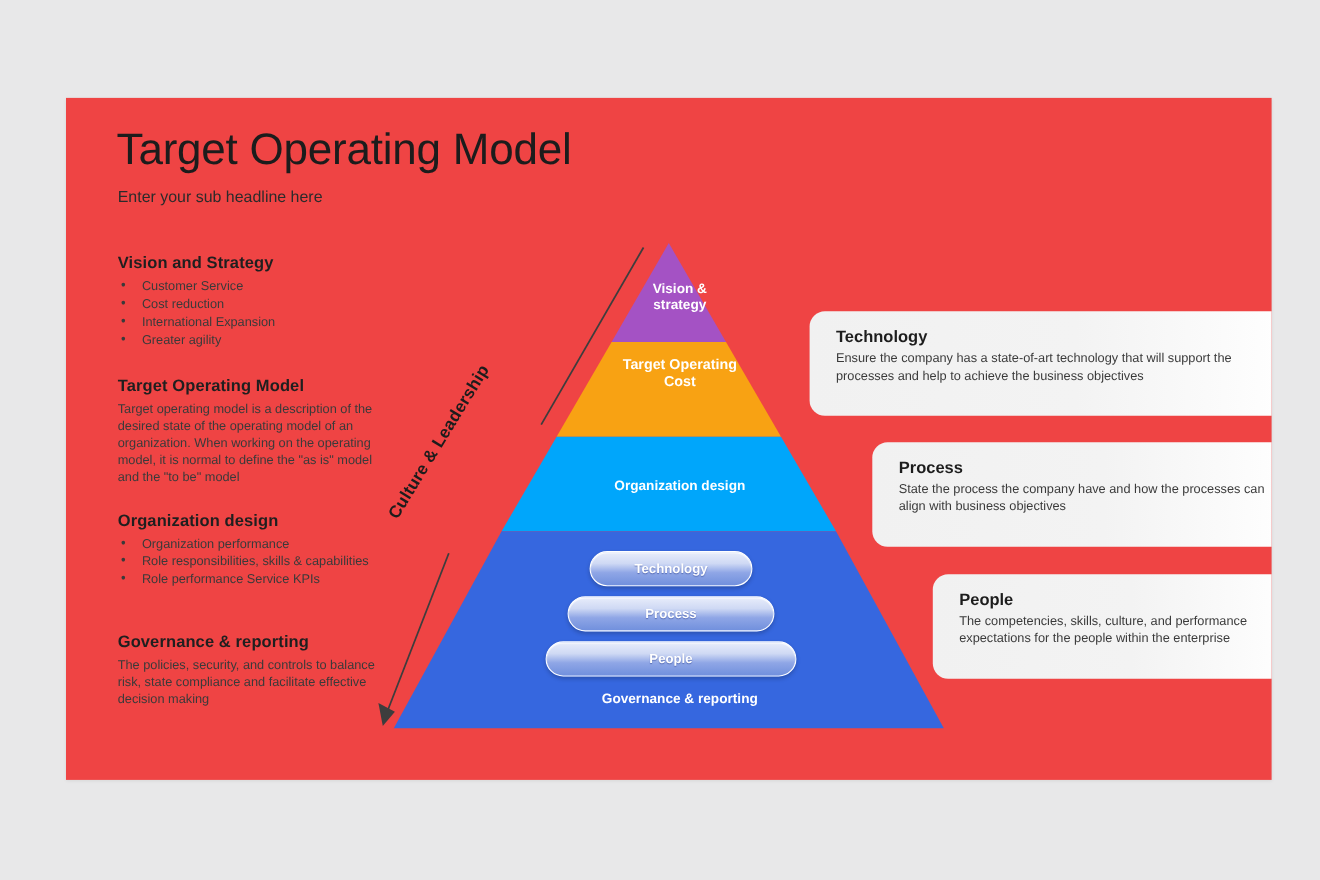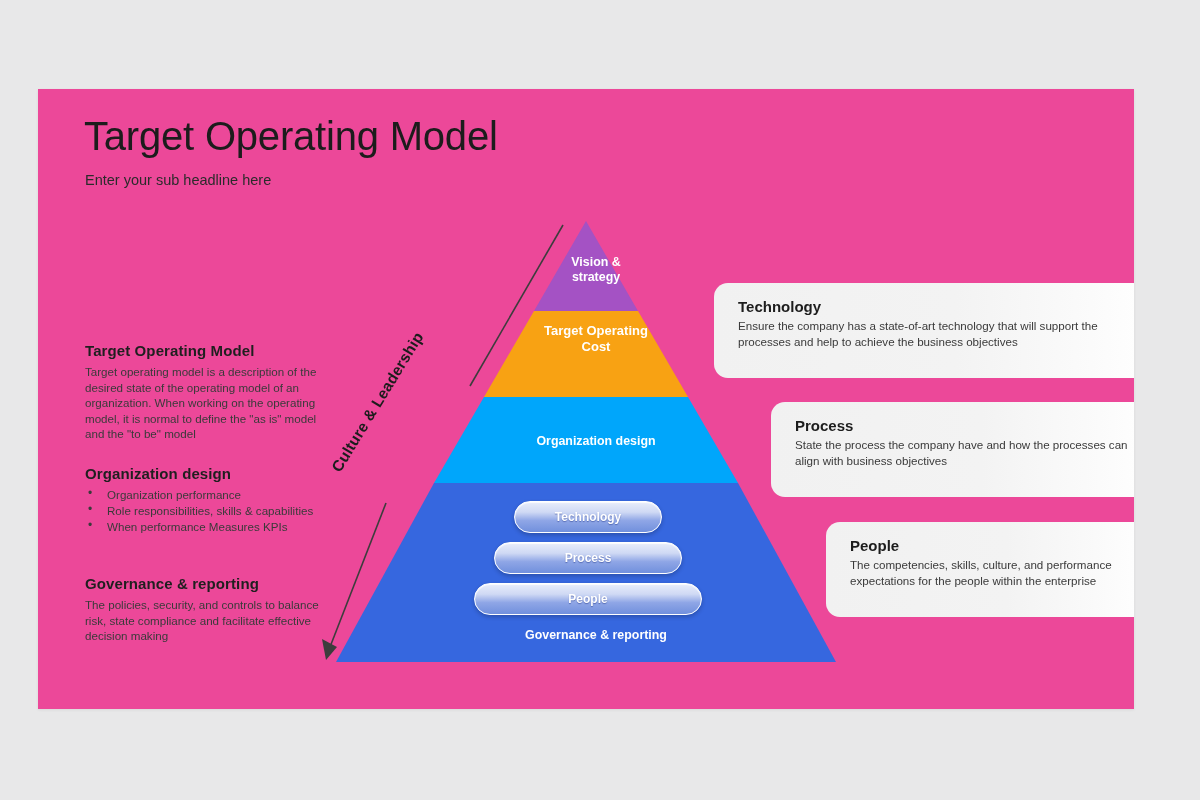--- a/index.html
+++ b/index.html
@@ -6,23 +6,23 @@
   html,body {
     width:1200px; height:800px;
     background:#e8e8e9;
     font-family:"Liberation Sans", sans-serif;
     overflow:hidden;
   }
   #stage { position:relative; width:1200px; height:800px; }
 
   
   #slide {
-    position:absolute; left:38px; top:89px;
+    position:absolute; left:60px; top:89px;
     width:1096px; height:620px;
-    background:#ec4899;
+    background:#ef4444;
     overflow:hidden;
     box-shadow:0 1px 3px rgba(0,0,0,.07);
   }
 
   
   #title {
     position:absolute; left:46px; top:25px;
     font-size:40px; font-weight:400; color:#1c1c1c;
     letter-spacing:-.2px; white-space:nowrap;
   }
@@ -109,32 +109,41 @@
 </style>
 </head>
 <body>
 
 <div id="stage">
   <div id="slide">
 
     <div id="title">Target Operating Model</div>
     <div id="subtitle">Enter your sub headline here</div>
 
+    <div class="lblock" id="blk-vision">
+      <h3>Vision and Strategy</h3>
+      <ul>
+        <li>Customer Service</li>
+        <li>Cost reduction</li>
+        <li>International Expansion</li>
+        <li>Greater agility</li>
+      </ul>
+    </div>
 
     <div class="lblock" id="blk-tom">
       <h3>Target Operating Model</h3>
       <p>Target operating model is a description of the desired state of the operating model of an organization. When working on the operating model, it is normal to define the "as is" model and the "to be" model</p>
     </div>
 
     <div class="lblock" id="blk-org">
       <h3>Organization design</h3>
       <ul>
         <li>Organization performance</li>
         <li>Role responsibilities, skills &amp; capabilities</li>
-        <li>When performance Measures KPIs</li>
+        <li>Role performance Service KPIs</li>
       </ul>
     </div>
 
     <div class="lblock" id="blk-gov">
       <h3>Governance &amp; reporting</h3>
       <p>The policies, security, and controls to balance risk, state compliance and facilitate effective decision making</p>
     </div>
 
     <svg id="pyramid" viewBox="0 0 1096 620">
       <polygon points="548,132 496,222 600,222" fill="#A452C4"></polygon>

